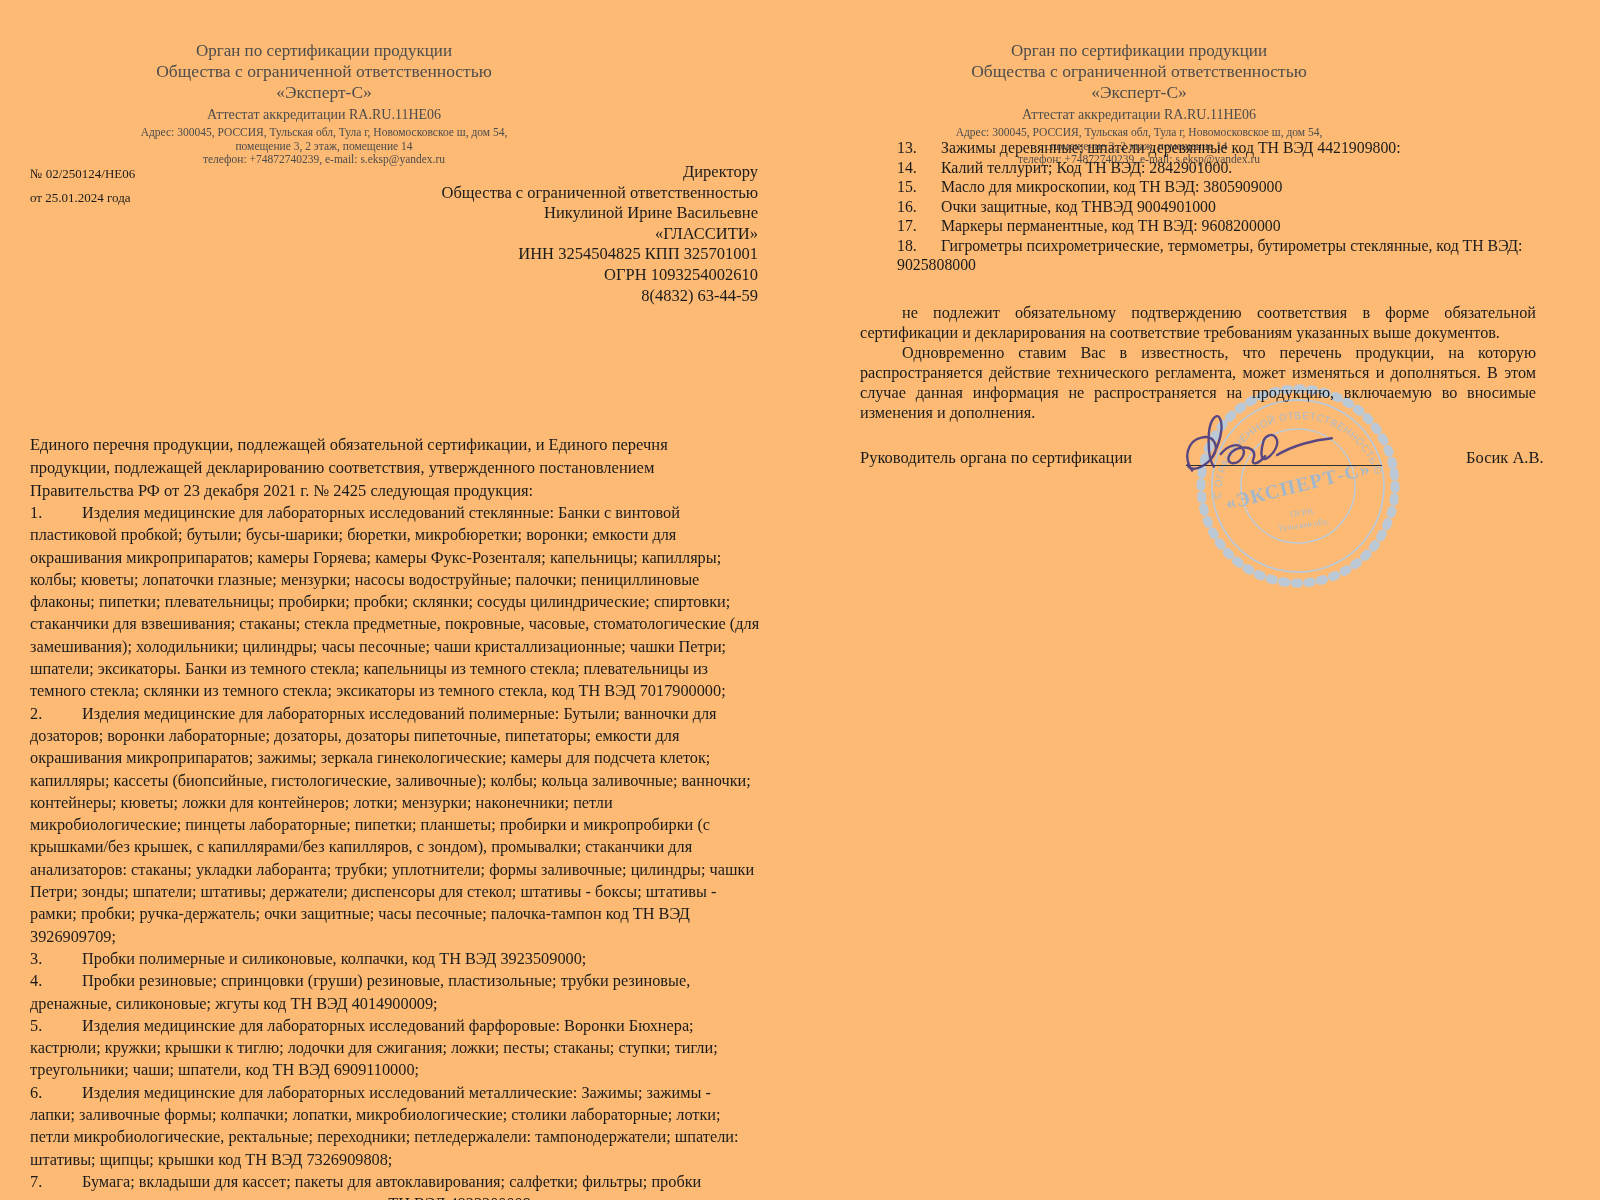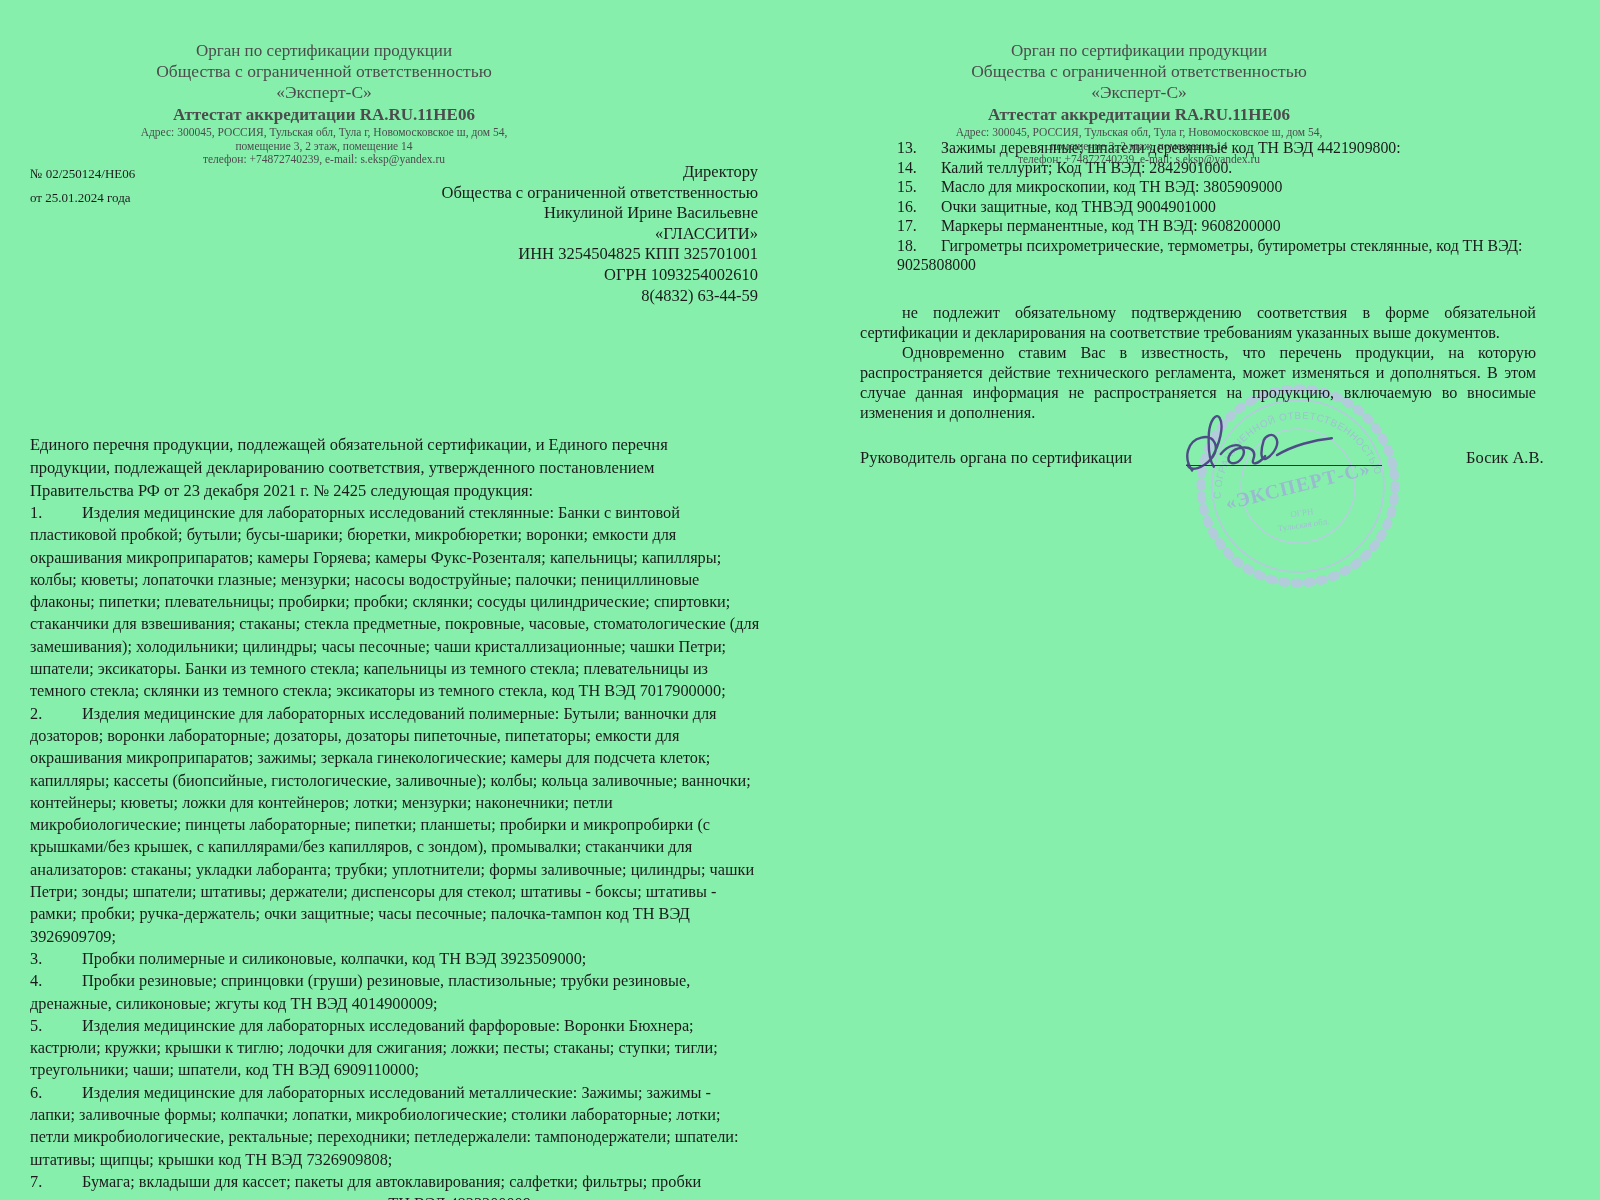--- a/index.html
+++ b/index.html
@@ -2,27 +2,27 @@
 <html lang="ru"><head>
 <meta charset="utf-8">
 <style>
   * { margin:0; padding:0; box-sizing:border-box; }
   html,body { background:#ffffff; }
   body {
     width:1600px; height:1200px; position:relative; overflow:hidden;
     font-family:"Liberation Serif","DejaVu Serif",serif;
     color:#1b1b1b;
   }
-  .canvas { position:absolute; inset:0; background:#86efac; }
+  .canvas { position:absolute; inset:0; background:#fdba74; }
 
   
   .org-header { position:absolute; text-align:center; color:#4c4c4c; }
   .org-header .h1 { font-size:17px;   line-height:21px; }
   .org-header .h2 { font-size:17.5px; line-height:21px; }
-  .org-header .h3 { font-size:17px;   line-height:23px;font-weight:bold; }
+  .org-header .h3 { font-size:14px;   line-height:23px; }
   .org-header .ha { font-size:11.5px; line-height:13.5px; }
   #p1-header { left:118px; top:40px; width:412px; }
   #p2-header { left:933px; top:40px; width:412px; }
 
   
   #p1-ref { position:absolute; left:30px; top:162px; font-size:13px; line-height:24px; }
   #p1-addressee { position:absolute; left:298px; top:162px; width:460px;
                   text-align:right; font-size:16.5px; line-height:20.6px; }
   #p1-intro { position:absolute; left:30px; top:390px; width:730px;
               font-size:16.5px; line-height:22px; text-indent:36px; }

